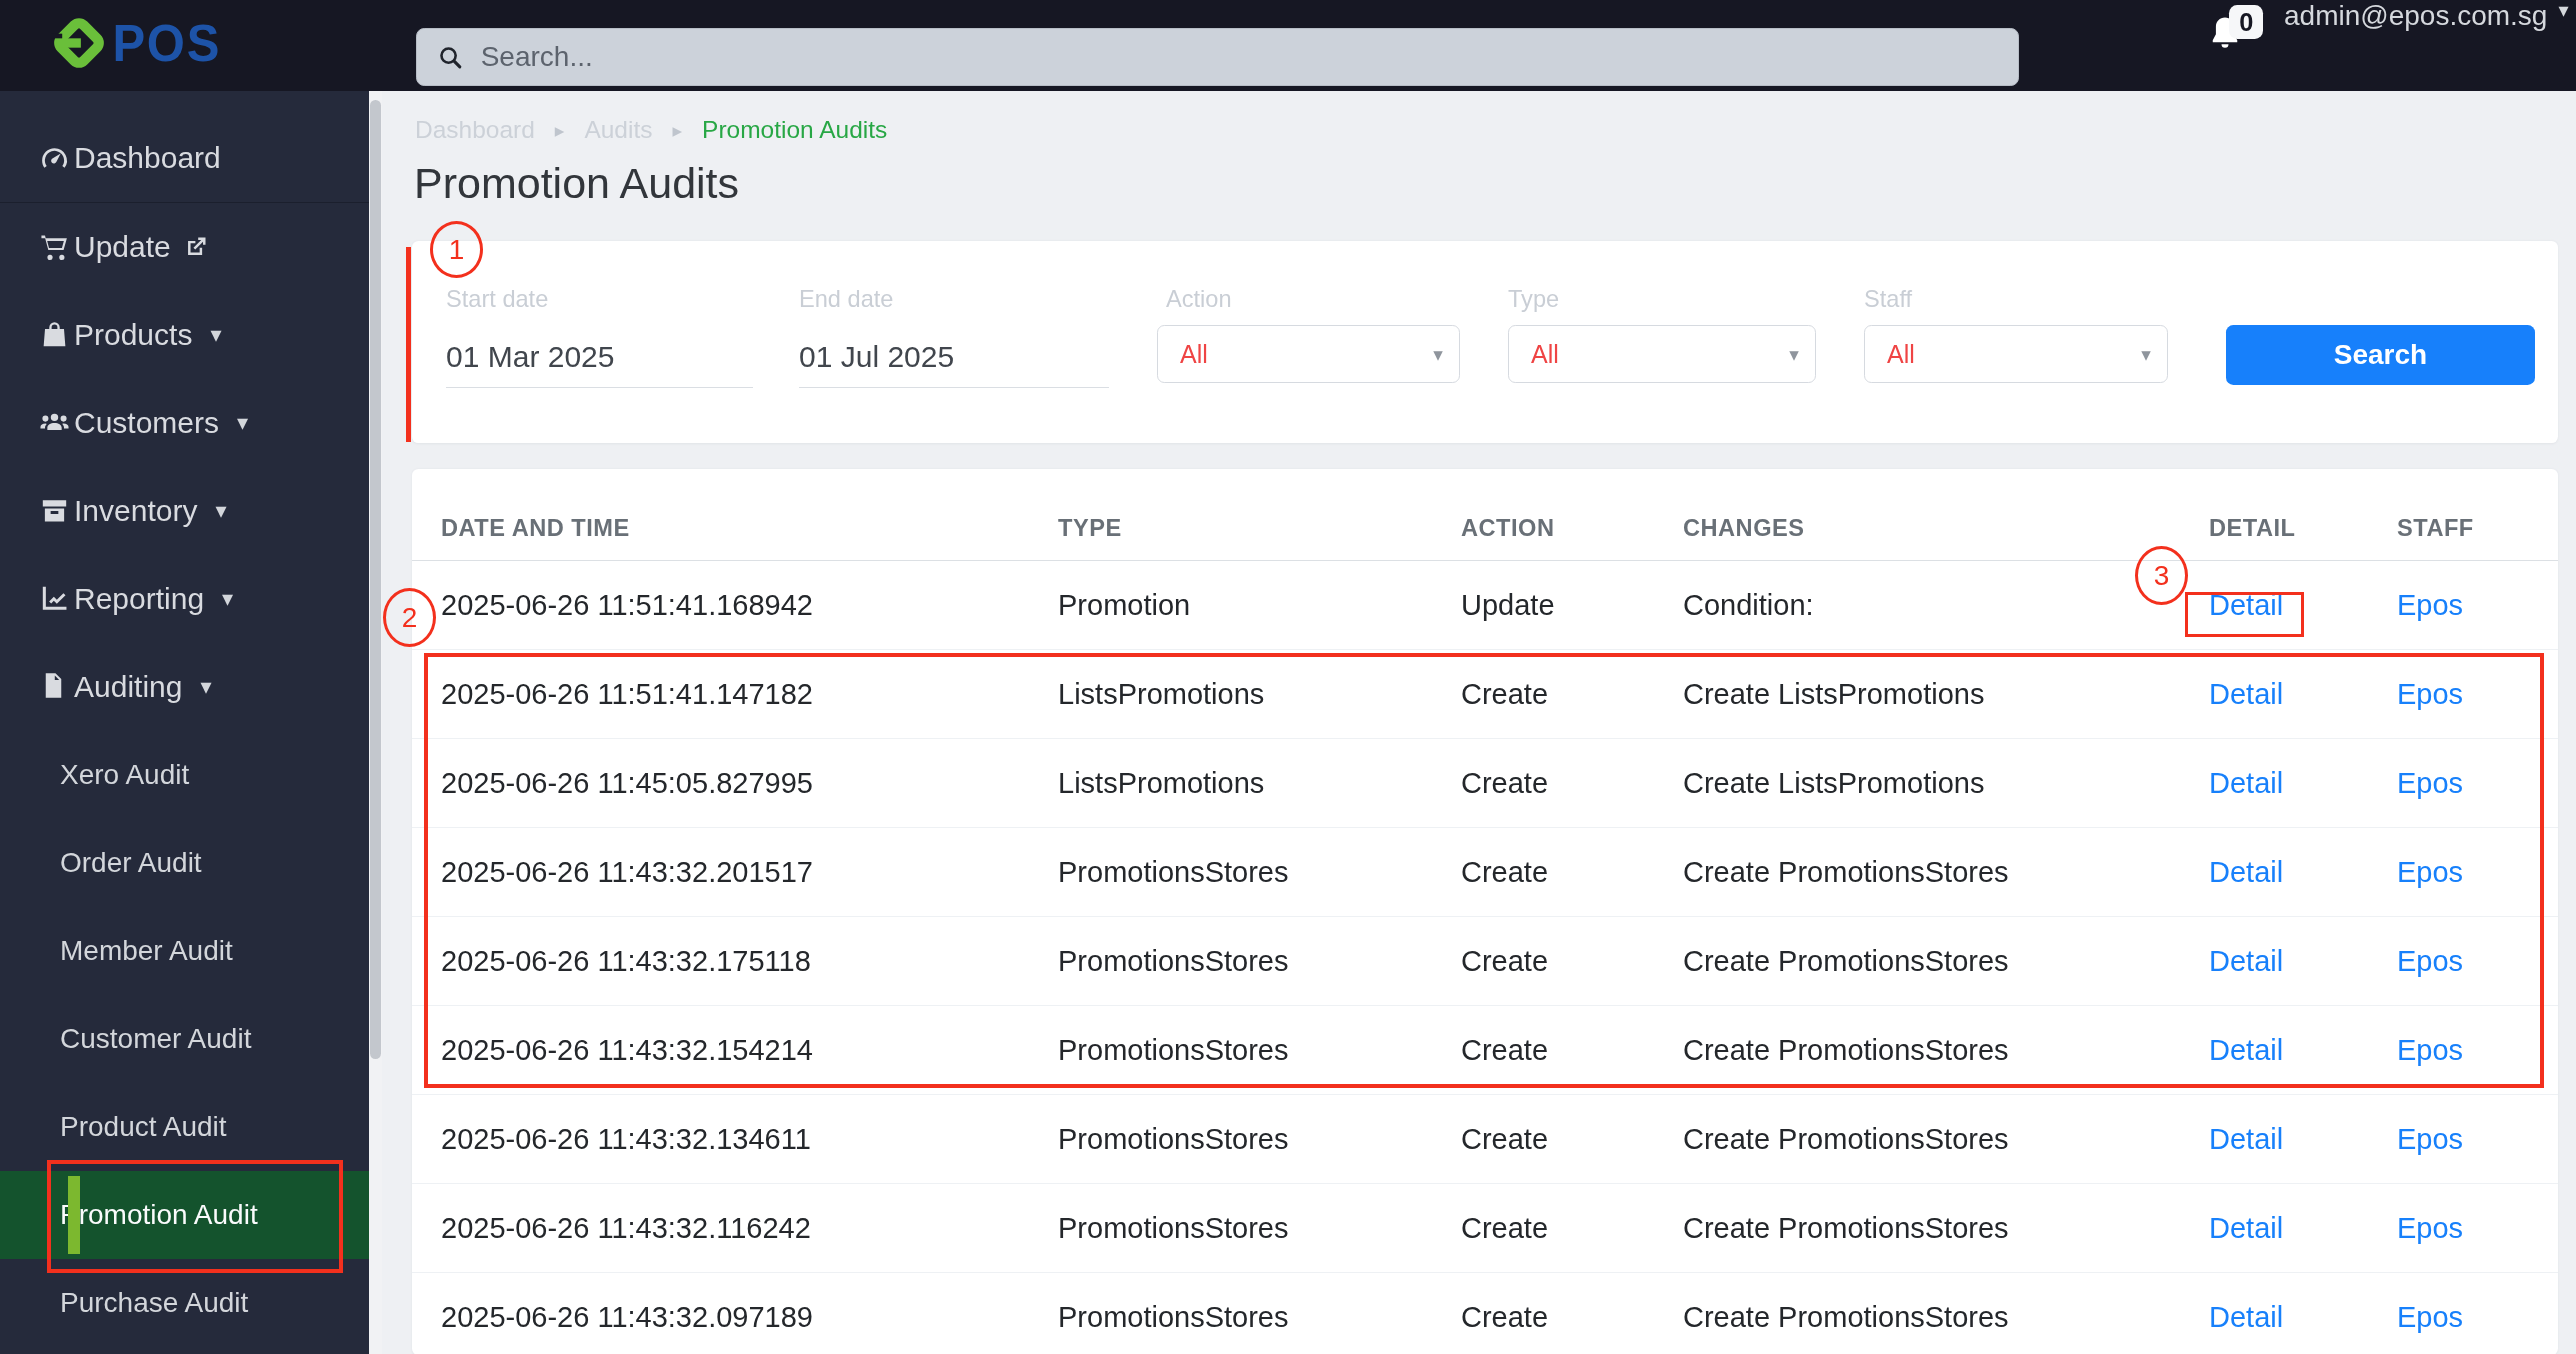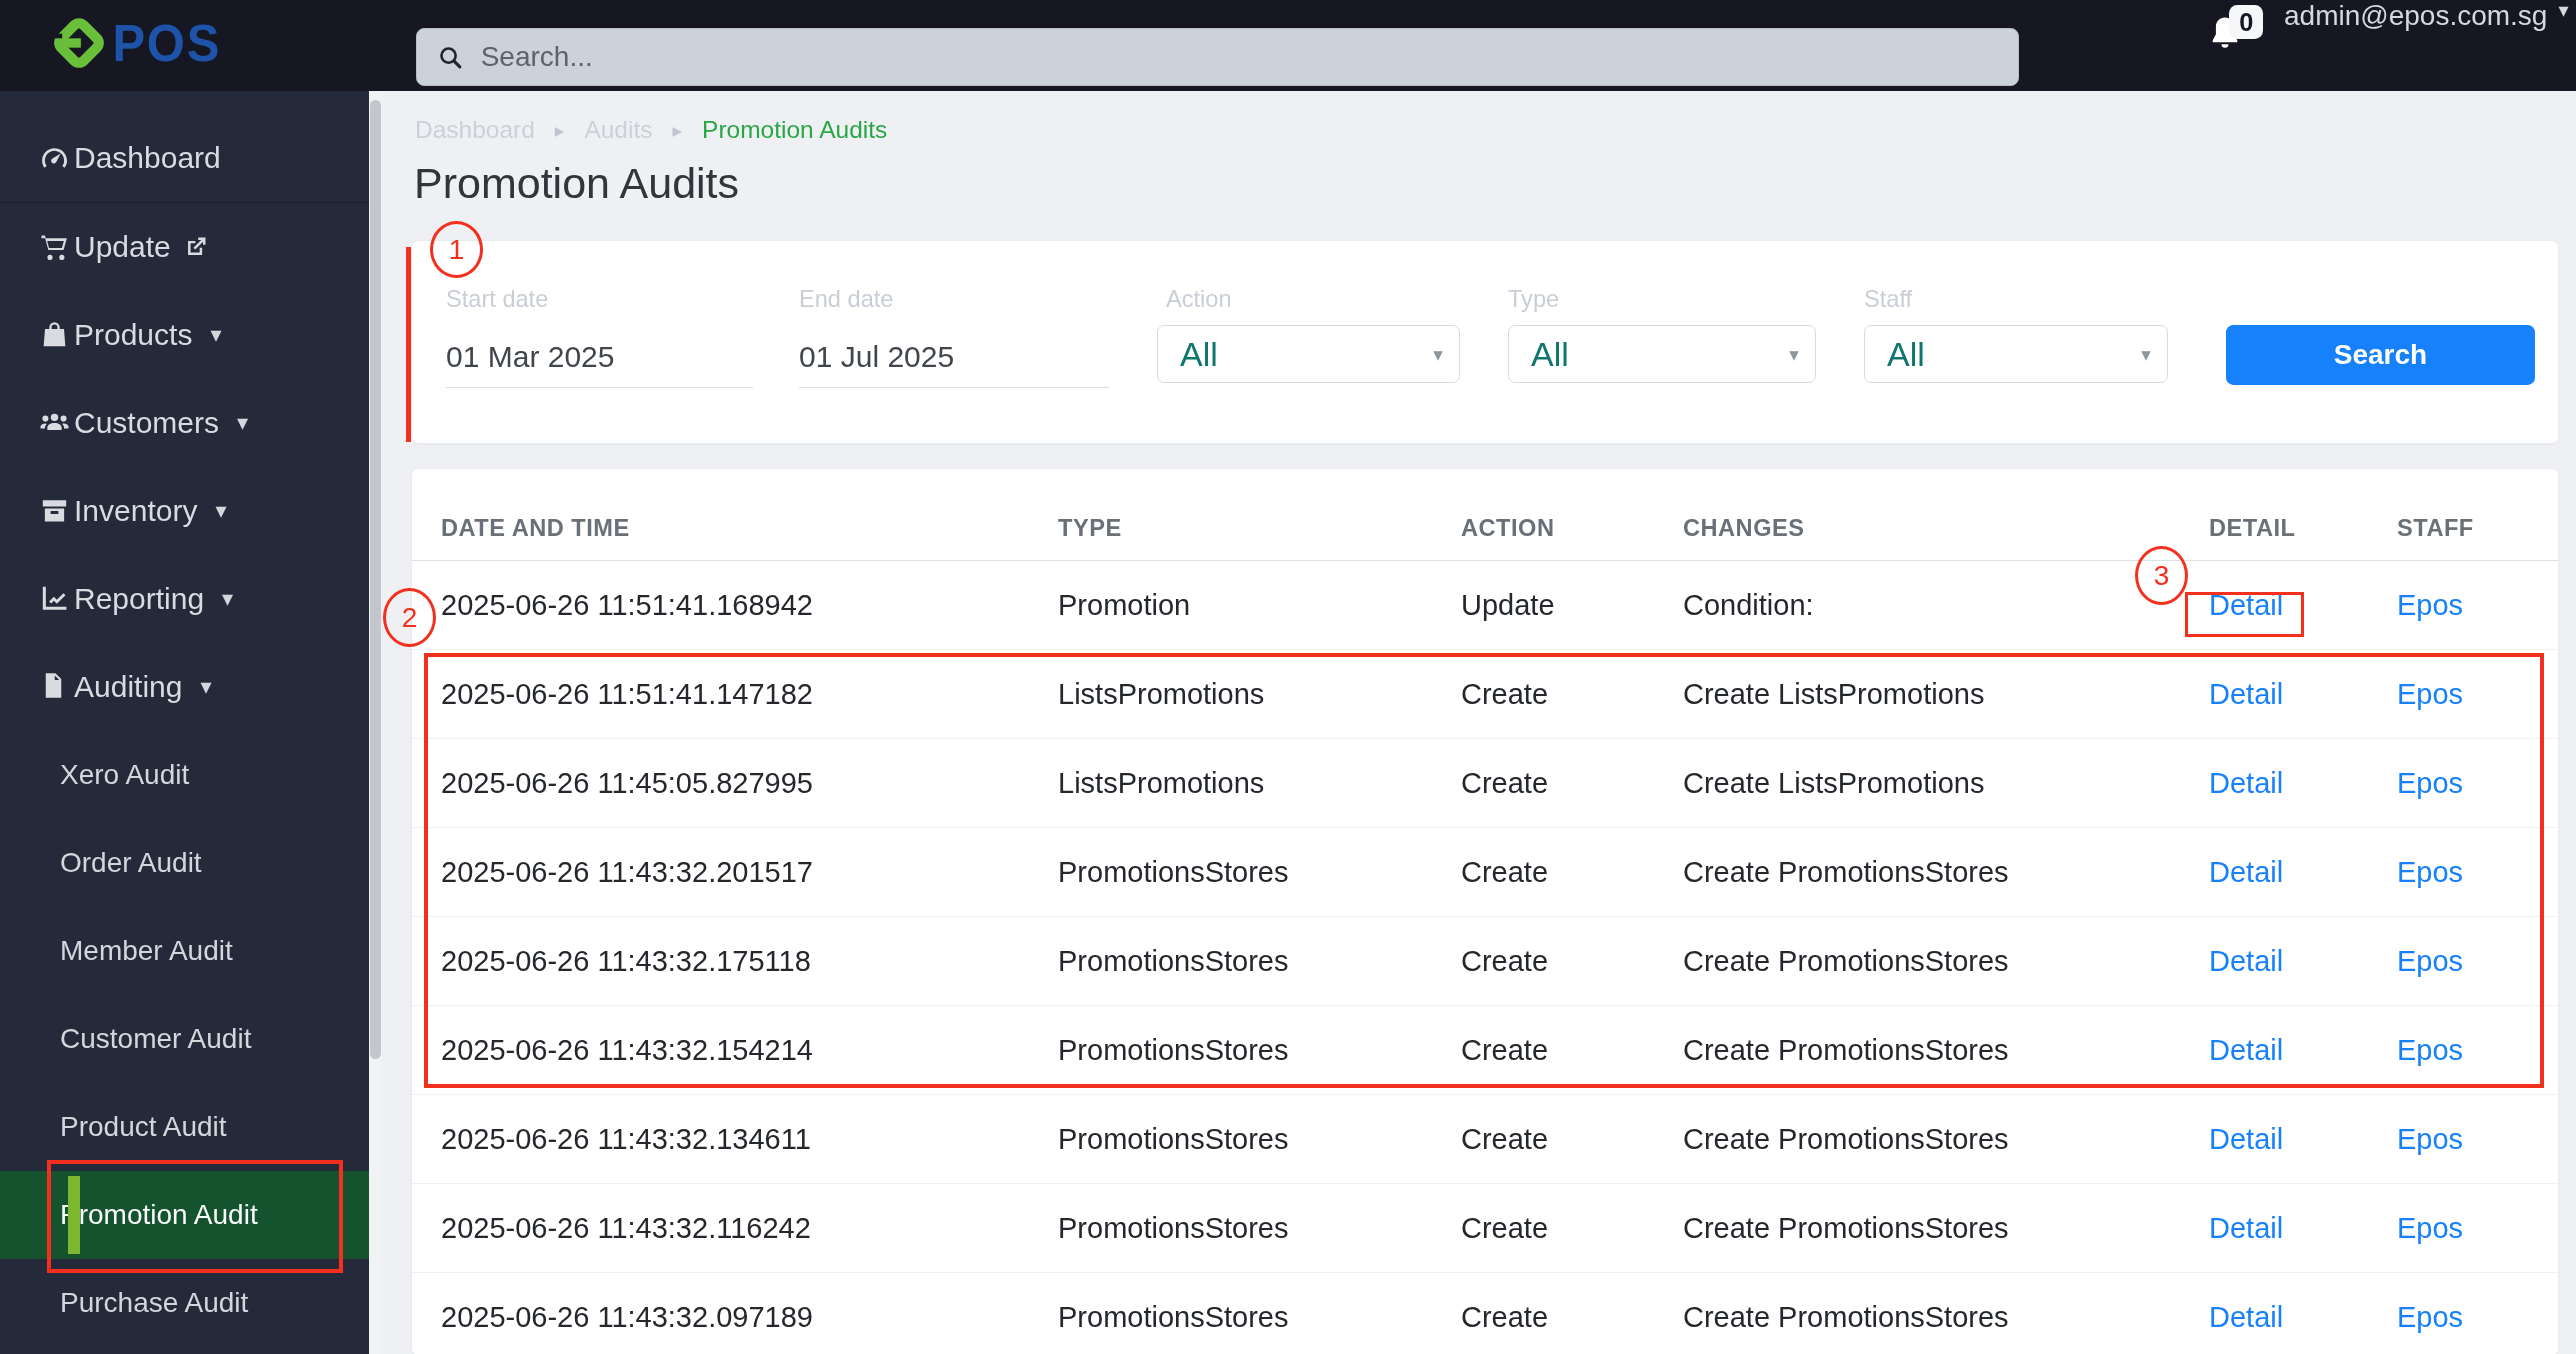--- a/index.html
+++ b/index.html
@@ -39,21 +39,21 @@
   .breadcrumb .sep{font-size:19px;color:#bfc5cd;}
   .breadcrumb .bc-active{color:#28a745;}
   .pagetitle{position:absolute;left:33px;top:68px;font-size:43px;color:#32363b;font-weight:500;}
   .card{position:absolute;background:#ffffff;border-radius:6.4px;box-shadow:0 0.9px 2.7px rgba(40,45,60,0.06);}
   .filtercard{left:31px;top:150px;width:2146px;height:202px;}
   .flabel{display:block;font-size:23.6px;color:#c9ced5;}
   .ffield{position:absolute;top:45px;}
   .fvalue{margin-top:27px;font-size:30px;color:#41464d;padding-bottom:12.7px;border-bottom:1.8px solid #dadee3;}
   .fselect{position:absolute;top:84px;height:58px;border:0.9px solid #d6dae0;border-radius:7.3px;background:#fff;
            display:flex;align-items:center;justify-content:space-between;padding:0 16.3px 0 22px;box-sizing:border-box;cursor:pointer;}
-  .fselect .sval{color:#0f766e;font-size:34px;}
+  .fselect .sval{color:#ef4444;font-size:25px;}
   .fselect .scaret{color:#8f959d;font-size:19px;}
   .searchbtn{position:absolute;left:1814px;top:84px;width:309px;height:60px;background:#1780fb;border:none;border-radius:7.3px;
              color:#ffffff;font-size:28px;font-weight:bold;font-family:"Liberation Sans",sans-serif;cursor:pointer;}
   
   .tablecard{left:31px;top:378px;width:2146px;height:886px;overflow:hidden;}
   .tgrid{display:grid;grid-template-columns:617px 403px 222px 526px 188px auto;padding-left:29px;align-items:center;}
   .thead{height:91px;border-bottom:0.9px solid #dce0e4;}
   .th{font-size:23.6px;font-weight:bold;color:#697077;letter-spacing:0.5px;padding-top:27px;}
   .trow{height:88px;border-bottom:0.9px solid #eef1f4;}
   .td{font-size:29px;color:#24272b;}

